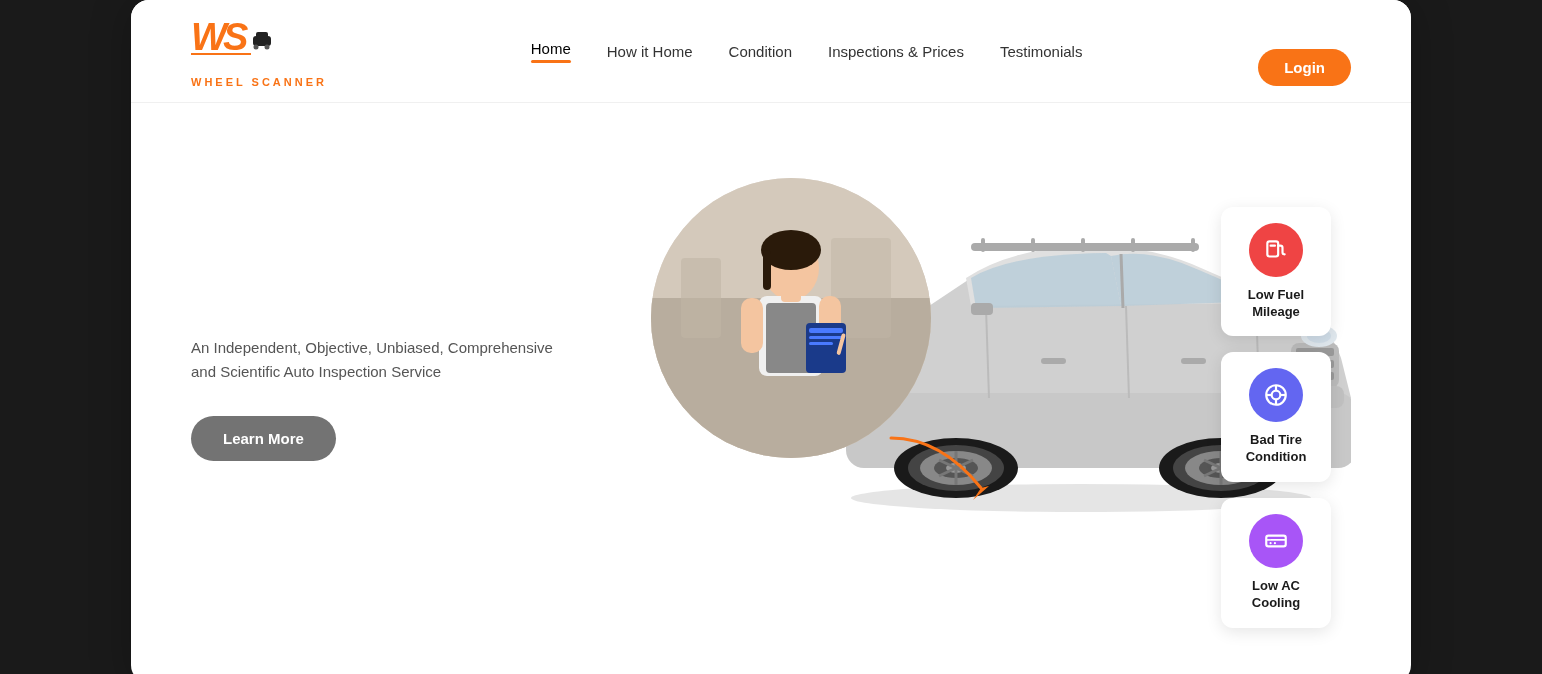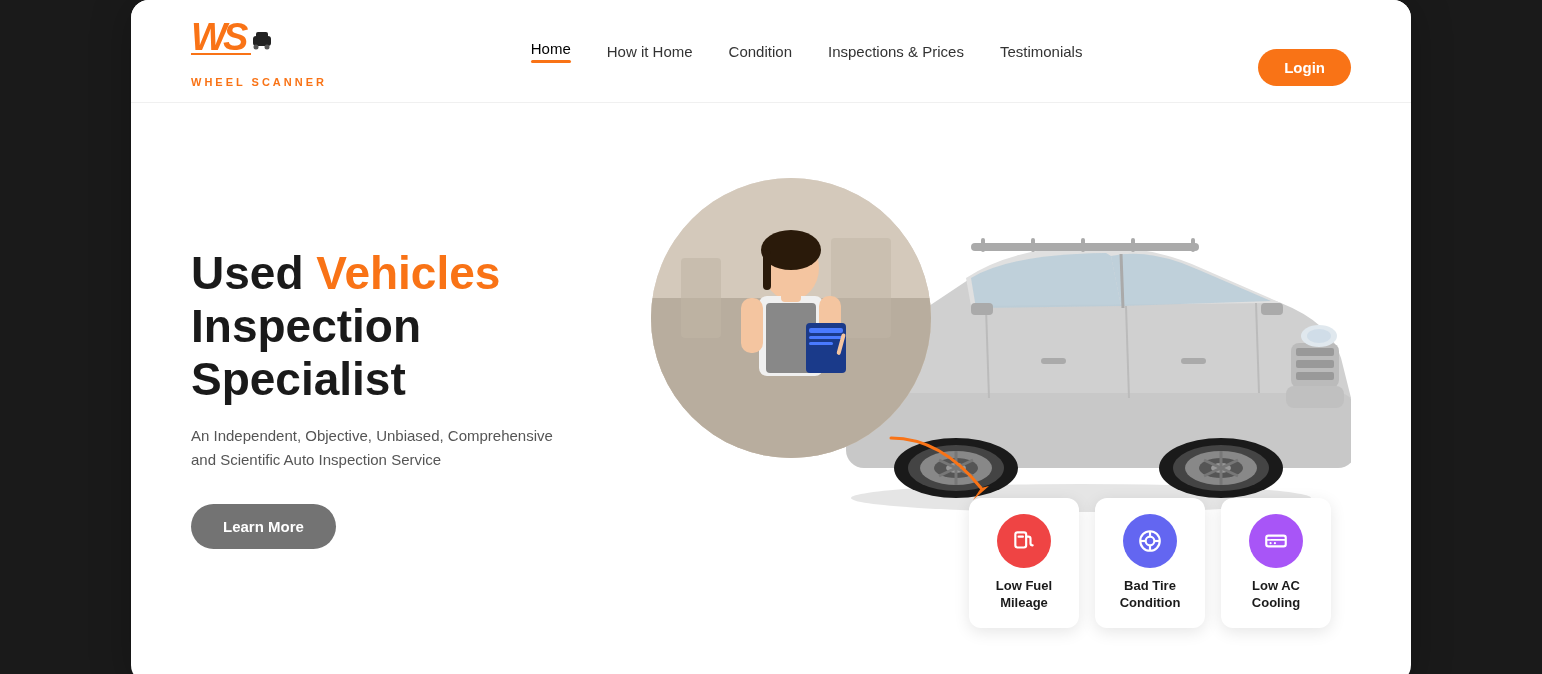--- a/index.html
+++ b/index.html
@@ -179,20 +179,21 @@
     }
 
     
     .feature-cards {
       position: absolute;
       bottom: 10px;
       right: 20px;
       display: flex;
       gap: 16px;
       z-index: 5;
+      flex-direction: column;
     }
     .feature-card {
       background: #fff;
       border-radius: 12px;
       box-shadow: 0 4px 16px rgba(0,0,0,0.10);
       padding: 16px 18px;
       text-align: center;
       min-width: 110px;
     }
     .feature-icon-circle {
@@ -258,23 +259,20 @@
       <a class="nav-link">
         <span>Testimonials</span>
       </a>
     </nav>
 
     <button class="login-btn">Login</button>
   </header>
 
   <section class="hero">
     <div class="hero-left">
-      <h1 class="hero-title">
-        <span>Used </span><span class="highlight">Vehicles</span><span> Inspection Specialist</span>
-      </h1>
       <p class="hero-subtitle">An Independent, Objective, Unbiased, Comprehensive and Scientific Auto Inspection Service</p>
       <button class="learn-more-btn">Learn More</button>
     </div>
 
     <div class="hero-right">
 
       <div class="inspector-circle">
         <svg viewBox="0 0 280 280" xmlns="http://www.w3.org/2000/svg">
 
           <rect width="280" height="280" fill="#d4c9bb"></rect>

